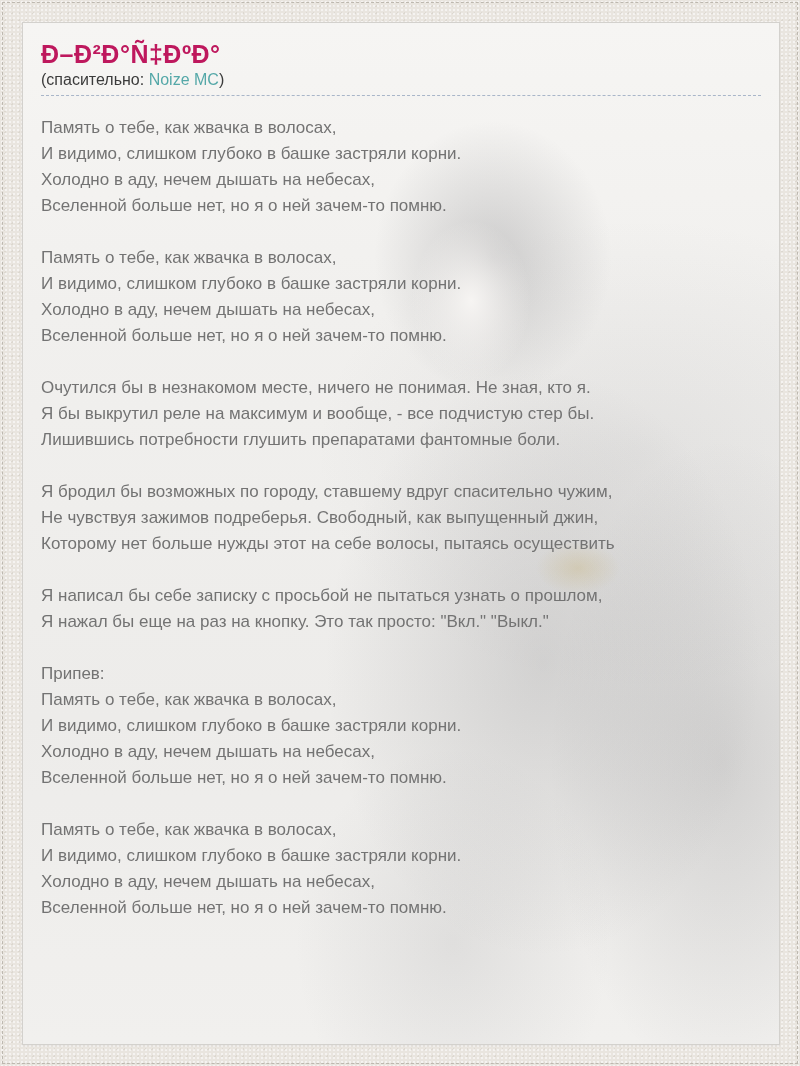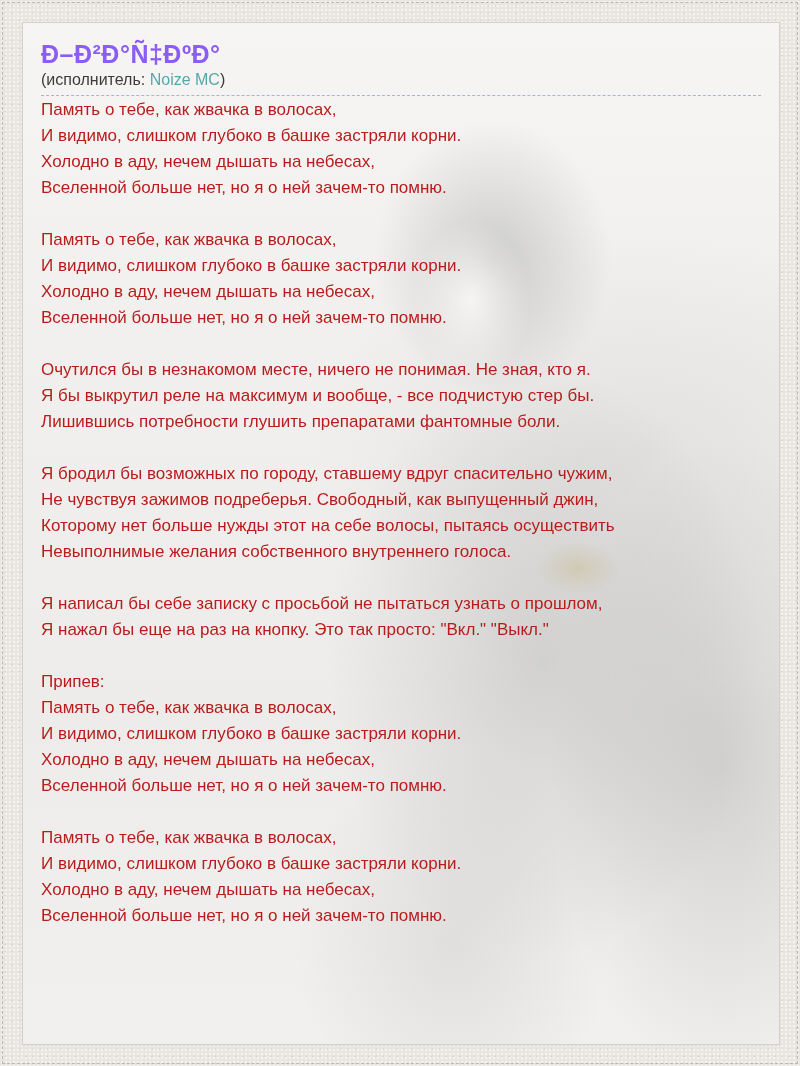--- a/index.html
+++ b/index.html
@@ -56,59 +56,59 @@
   }
   .song-header {
     padding-bottom: 4px;
     border-bottom: 1px dashed #a9b6c9;
   }
   .song-title {
     margin: 0;
     font-size: 25px;
     font-weight: bold;
     line-height: 30px;
-    color: #8b5cf6;
+    color: #be185d;
     letter-spacing: 0.5px;
   }
   .artist-line {
     margin: 0;
     font-size: 16px;
     line-height: 22px;
     color: #3b3b3b;
   }
   .artist-link {
     color: #55a8a8;
     text-decoration: none;
     cursor: pointer;
   }
   .lyrics-body {
-    margin-top: 1px;
+    margin-top: 19px;
     font-size: 17px;
     line-height: 26px;
-    color: #b91c1c;
+    color: #737373;
   }
   .stanza + .stanza {
     margin-top: 26px;
   }
   .line {
     white-space: nowrap;
   }
 </style>
 </head>
 <body>
 
 <div class="page-frame"></div>
 
 <div class="lyrics-card">
   <div class="ghost-photo"></div>
   <div class="card-inner">
 
     <div class="song-header">
       <h1 class="song-title">Ð–Ð²Ð°Ñ‡ÐºÐ°</h1>
-      <p class="artist-line"><span>(исполнитель: </span><a class="artist-link">Noize MC</a><span>)</span></p>
+      <p class="artist-line"><span>(спасительно: </span><a class="artist-link">Noize MC</a><span>)</span></p>
     </div>
 
     <div class="lyrics-body">
 
       <div class="stanza">
         <div class="line">Память о тебе, как жвачка в волосах,</div>
         <div class="line">И видимо, слишком глубоко в башке застряли корни.</div>
         <div class="line">Холодно в аду, нечем дышать на небесах,</div>
         <div class="line">Вселенной больше нет, но я о ней зачем-то помню.</div>
       </div>
@@ -123,21 +123,20 @@
       <div class="stanza">
         <div class="line">Очутился бы в незнакомом месте, ничего не понимая. Не зная, кто я.</div>
         <div class="line">Я бы выкрутил реле на максимум и вообще, - все подчистую стер бы.</div>
         <div class="line">Лишившись потребности глушить препаратами фантомные боли.</div>
       </div>
 
       <div class="stanza">
         <div class="line">Я бродил бы возможных по городу, ставшему вдруг спасительно чужим,</div>
         <div class="line">Не чувствуя зажимов подреберья. Свободный, как выпущенный джин,</div>
         <div class="line">Которому нет больше нужды этот на себе волосы, пытаясь осуществить</div>
-        <div class="line">Невыполнимые желания собственного внутреннего голоса.</div>
       </div>
 
       <div class="stanza">
         <div class="line">Я написал бы себе записку с просьбой не пытаться узнать о прошлом,</div>
         <div class="line">Я нажал бы еще на раз на кнопку. Это так просто: "Вкл." "Выкл."</div>
       </div>
 
       <div class="stanza">
         <div class="line">Припев:</div>
         <div class="line">Память о тебе, как жвачка в волосах,</div>

